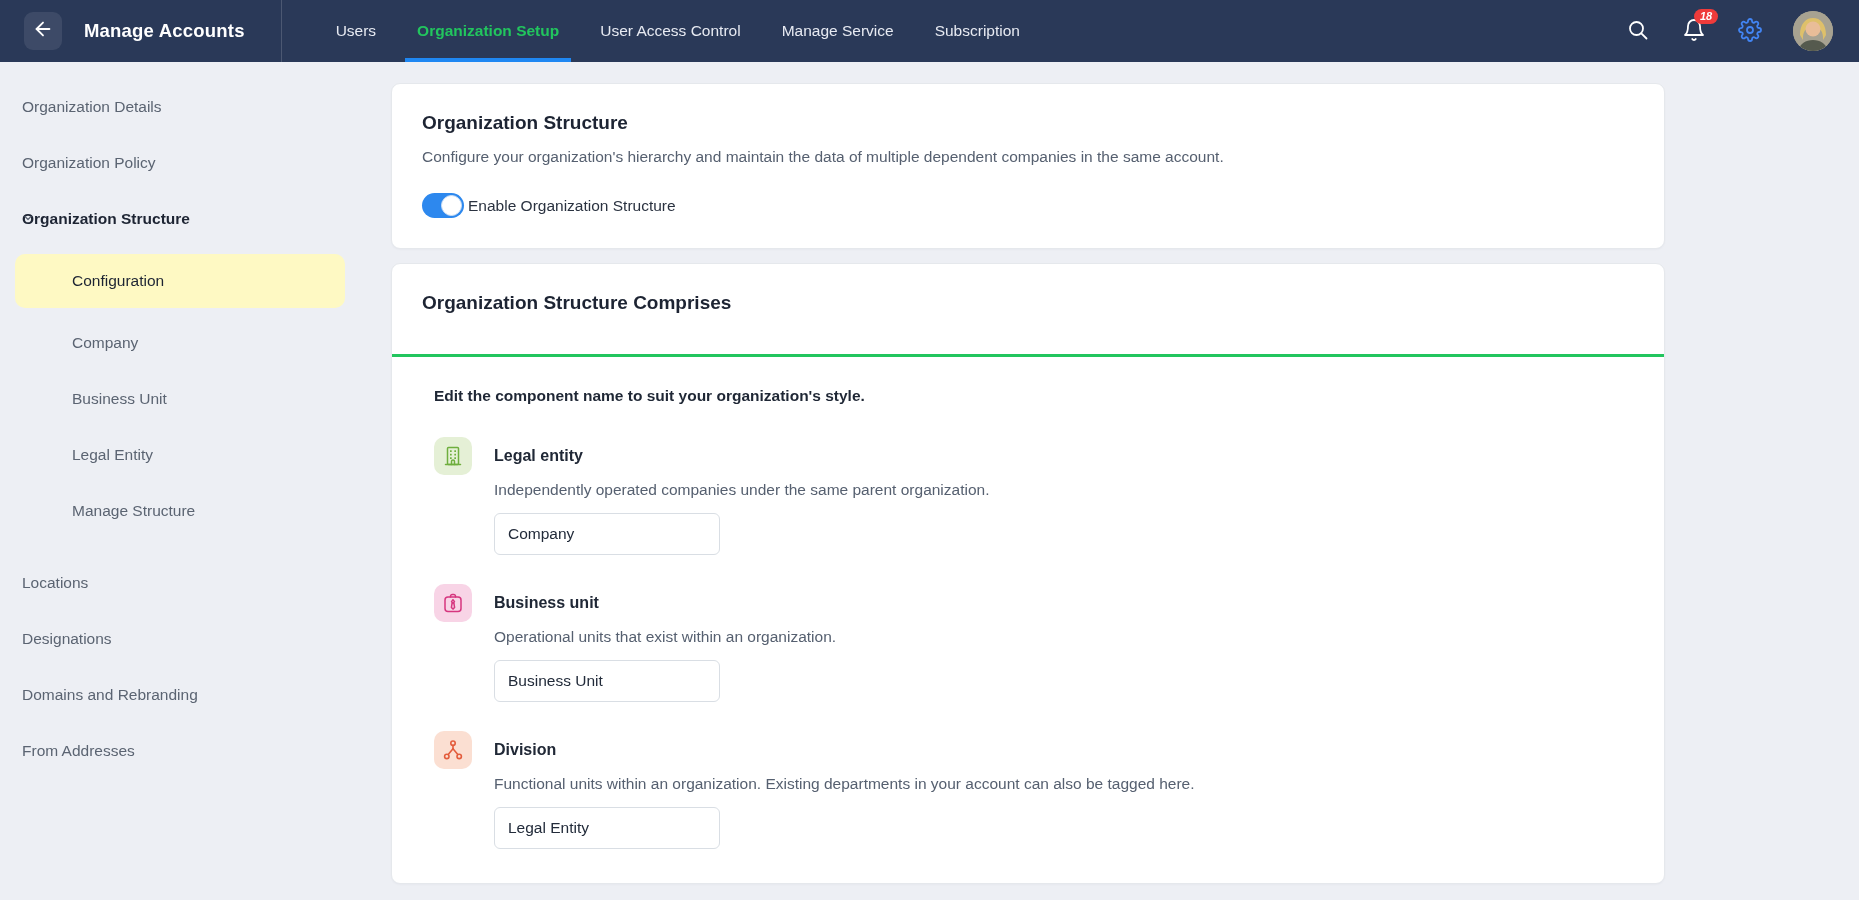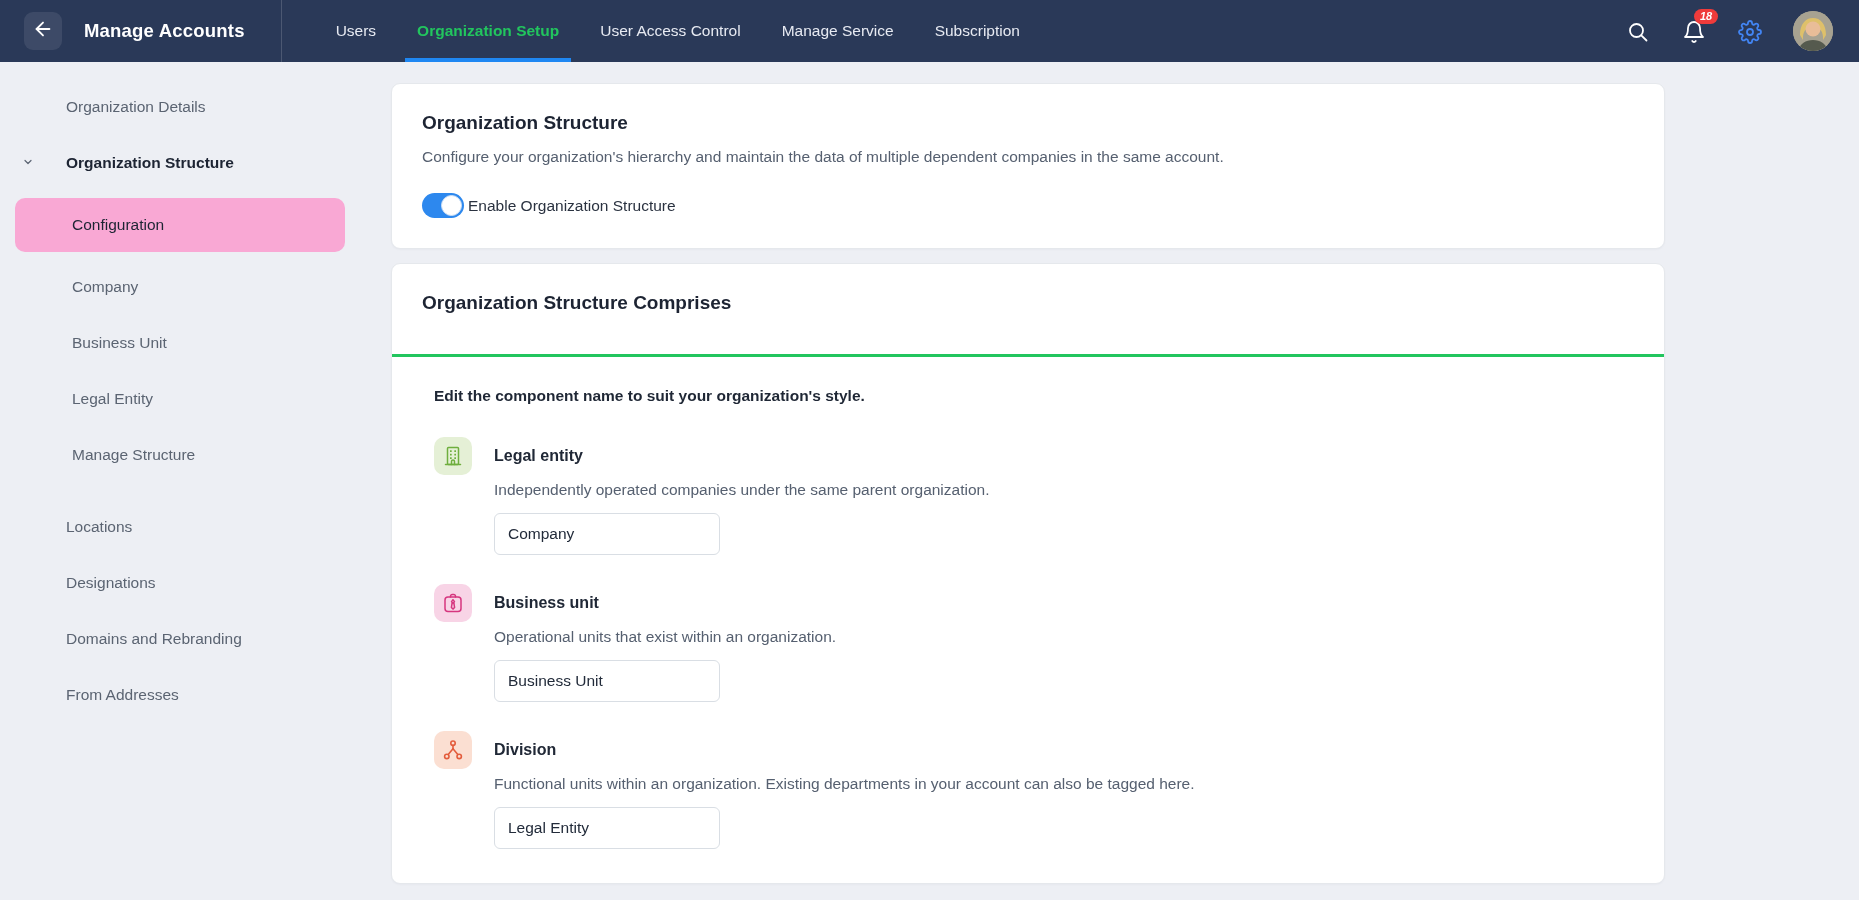--- a/index.html
+++ b/index.html
@@ -27,38 +27,38 @@
   }
   .topbar-divider { width:1px; background:rgba(255,255,255,.16); margin:0 0 0 36px; }
   .tabs { display:flex; margin-left:42px; align-items:stretch; }
   .tab {
     display:flex; align-items:center; padding:0 12px; margin-right:17px;
     color:#e7eaf2; font-size:15.5px; cursor:pointer; border-bottom:4px solid transparent;
     padding-top:4px; white-space:nowrap;
   }
   .tab.active { font-weight:700; color:#22c55e; border-bottom-color:#1f87f2; }
   .topbar-right { margin-left:auto; display:flex; align-items:center; gap:30px; padding-right:26px; }
-  .icon-btn { position:relative; width:26px; height:26px; display:flex; align-items:flex-end; justify-content:center; cursor:pointer; flex:none;font-style:italic; }
+  .icon-btn { position:relative; width:26px; height:26px; display:flex; align-items:flex-start; justify-content:center; cursor:pointer; flex:none;font-style:italic; }
   .badge {
     position:absolute; top:-9px; left:13px; background:#ef3b3b; color:#fff;
     font-size:11px; font-weight:700; border-radius:999px; padding:2px 6px; line-height:1;
   }
   .avatar { width:40px; height:40px; border-radius:50%; overflow:hidden; cursor:pointer; flex:none; background:#a7a291; }
 
   
   .sidebar { position:absolute; top:62px; left:0; width:375px; padding-top:17px; }
   .side-item {
-    height:56px; display:flex; align-items:center; padding-left:66px;
+    height:56px; display:flex; align-items:center; padding-left:22px;
     font-size:15.5px; color:#5b6472; cursor:pointer; position:relative; white-space:nowrap;
   }
   .side-item.lvl1 { padding-left:72px; }
   .side-item.parent { color:#1d2433; font-weight:600; }
   .side-item.parent .chev { position:absolute; left:22px; top:50%; transform:translateY(-50%); }
   .side-item.selected {
-    background:#f9a8d4; border-radius:10px; margin:7px 30px 7px 15px;
+    background:#fef9c3; border-radius:10px; margin:7px 30px 7px 15px;
     padding-left:57px; height:54px; color:#1d2433;
   }
   .side-item.group-gap { margin-top:16px; }
 
   
   .main { position:absolute; left:391px; top:62px; width:1274px; }
   .card {
     background:#fff; border:1px solid #e5e8ec; border-radius:9px;
     box-shadow:0 1px 2px rgba(30,40,60,.03);
   }
@@ -145,20 +145,21 @@
         <path d="M7 24c0-11 5.5-17 13-17s13 6 13 17l-3 5c.5-9-3-13-10-13s-10.5 4-10 13z" fill="#dec06a"></path>
         <circle cx="20" cy="18" r="7.5" fill="#e9bd98"></circle>
         <path d="M5 42c1-9 7-13 15-13s14 4 15 13z" fill="#555a4e"></path>
       </svg>
     </div>
   </div>
 </header>
 
 <aside class="sidebar">
   <div class="side-item">Organization Details</div>
+  <div class="side-item">Organization Policy</div>
   <div class="side-item parent">
     <span class="chev">
       <svg width="12" height="12" viewBox="0 0 24 24" fill="none" stroke="#5b6472" stroke-width="2.4" stroke-linecap="round" stroke-linejoin="round">
           <polyline points="6 9 12 15 18 9"></polyline>
         </svg>
     </span>
     <span>Organization Structure</span>
   </div>
   <div class="side-item lvl1 selected">Configuration</div>
   <div class="side-item lvl1">Company</div>

